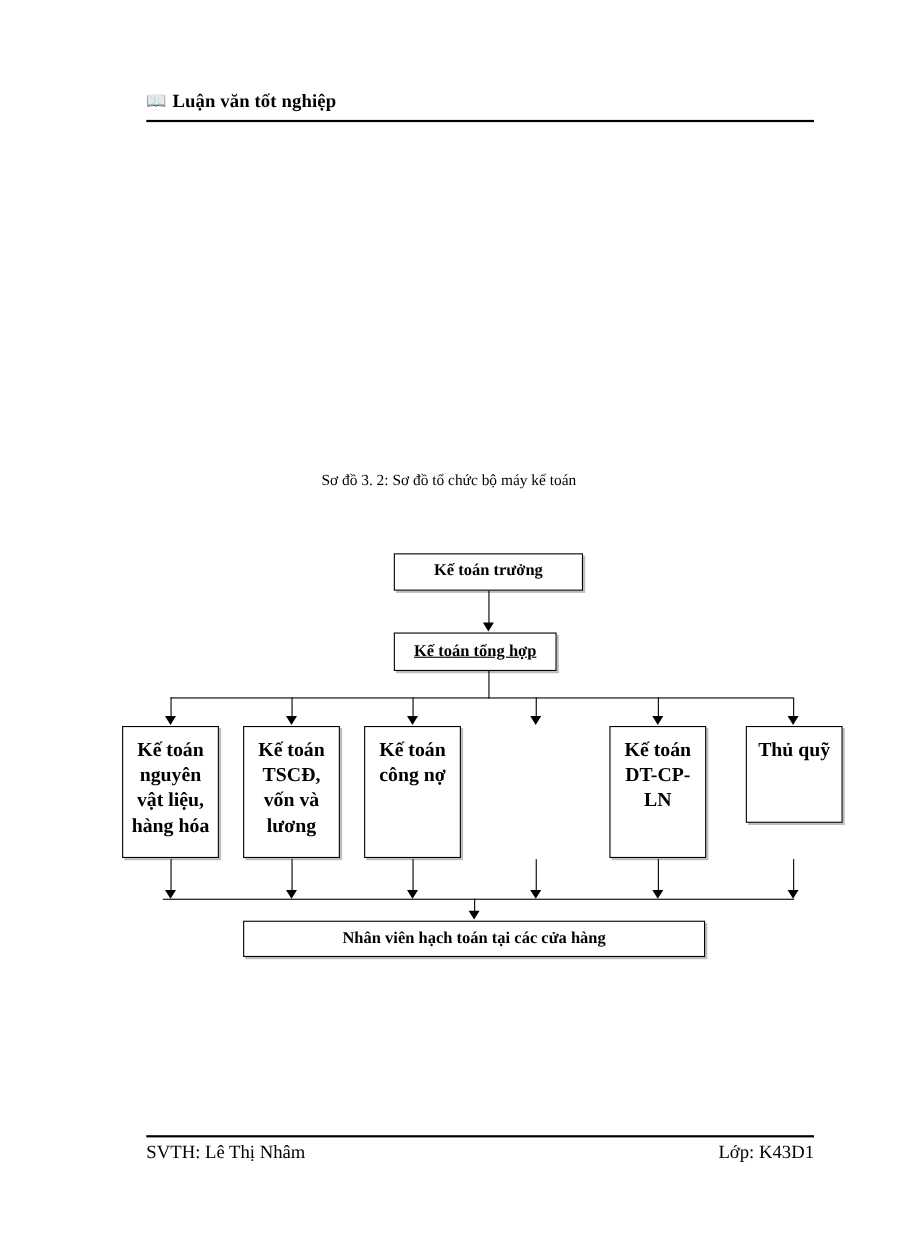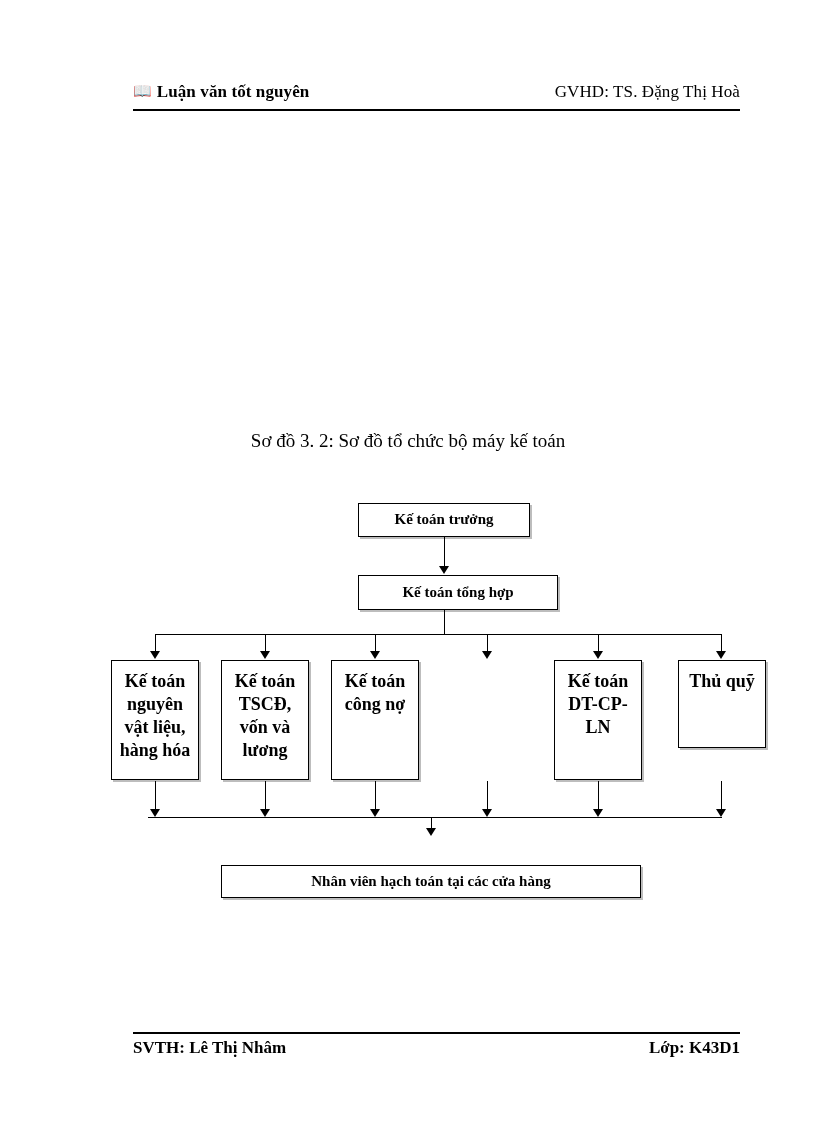--- a/index.html
+++ b/index.html
@@ -63,21 +63,21 @@
     border-top: 2.5px solid #000;
   }
 
   
   .fig-caption {
     position: absolute;
     left: 0;
     top: 430px;
     width: 816px;
     text-align: center;
-    font-size: 19px;
+    font-size: 14px;
     font-family: "Liberation Serif", "DejaVu Serif", serif;
   }
 
   
   .diagram {
     position: absolute;
     left: 0;
     top: 0;
     width: 816px;
     height: 1123px;
@@ -111,21 +111,20 @@
     padding-top: 9px;
     font-size: 18px;
   }
 
   
   .node.bottom {
     display: flex;
     align-items: center;
     justify-content: center;
     font-size: 15px;
-    margin-top: 28px;
   }
 
   
   .vline {
     position: absolute;
     width: 0;
     border-left: 1.3px solid #000;
   }
   .hline {
     position: absolute;
@@ -154,52 +153,50 @@
     position: absolute;
     left: 133px;
     top: 1038px;
     width: 607px;
     font-size: 17px;
   }
   .footer-row {
     display: flex;
     justify-content: space-between;
     align-items: baseline;
-    font-weight: bold;
   }
   .footer-left, .footer-right { white-space: nowrap; }
 </style>
 </head>
 <body>
 
 <div class="page">
 
   <div class="header">
     <div class="header-row">
       <div class="header-left">
         <span class="book-icon">📖</span>
-        <span>Luận văn tốt nguyên</span>
+        <span>Luận văn tốt nghiệp</span>
       </div>
-      <div class="header-right">GVHD: TS. Đặng Thị Hoà</div>
     </div>
   </div>
   <div class="header-rule"></div>
 
   <div class="fig-caption">Sơ đồ 3. 2: Sơ đồ tổ chức bộ máy kế toán</div>
 
   <div class="diagram">
 
     <div class="node centered" style="left:358px; top:503px; width:172px; height:34px;">
       <span class="node-inner">Kế toán trưởng</span>
     </div>
 
     <div class="vline" style="left:444px; top:537px; height:30px;"></div>
     <div class="arrowhead" style="left:439px; top:566px;"></div>
 
-    <div class="node centered" style="left:358px; top:575px; width:200px; height:35px;">
+    <div class="node centered" style="left:358px; top:575px; width:148px; height:35px;text-decoration:underline;">
       <span class="node-inner">Kế toán tổng hợp</span>
     </div>
 
     <div class="vline" style="left:444px; top:610px; height:25px;"></div>
 
     <div class="hline" style="left:155px; top:634px; width:566px;"></div>
 
     <div class="vline" style="left:155px; top:634px; height:18px;"></div>
     <div class="arrowhead" style="left:150px; top:651px;"></div>
 

